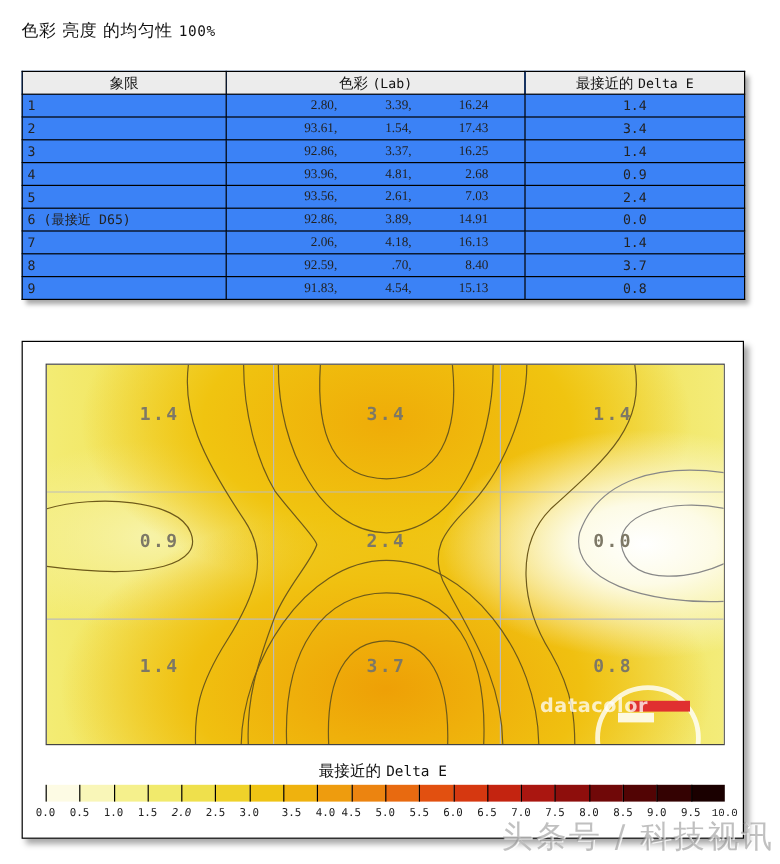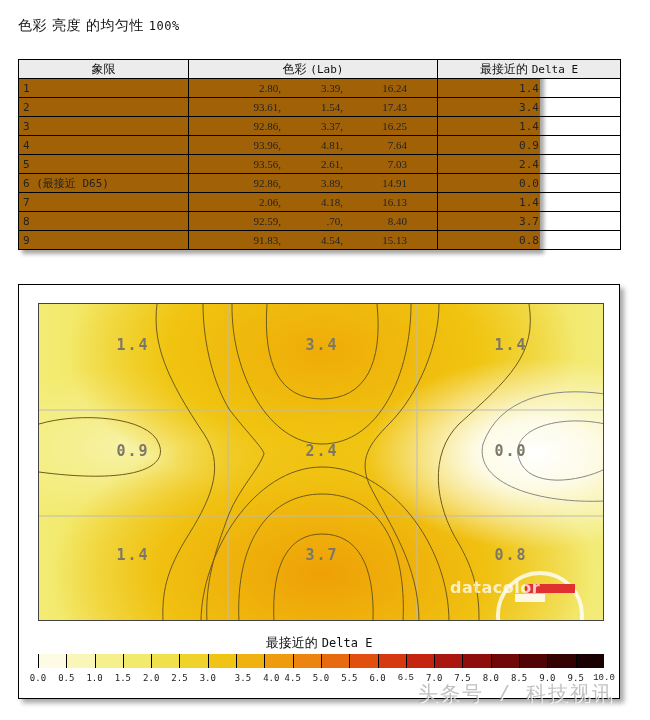--- a/index.html
+++ b/index.html
@@ -7,23 +7,23 @@
   body { position: relative; font-family: "DejaVu Sans", sans-serif; color: #111; }
 
   .page-title {
     position: absolute; left: 18px; top: 17px;
     font-size: 14px; letter-spacing: 0.5px; color: #111;
   }
   .page-title .pct { font-family: "DejaVu Sans Mono", monospace; font-size: 12px; }
 
   
   .table-wrap {
-    position: absolute; left: 18px; top: 59px; width: 522px;
+    position: absolute; left: 18px; top: 59px; width: 602px;
     box-shadow: 4px 4px 4px rgba(0,0,0,0.35);
-    background: #a16207;
+    background: #3b82f6;
   }
   table.data-table {
     width: 100%; border-collapse: collapse;
     font-size: 11px; table-layout: fixed;
   }
   table.data-table th, table.data-table td {
     border: 1px solid #000; height: 19px; line-height: 17px;
     padding: 0 4px; white-space: nowrap; overflow: hidden;
   }
   table.data-table th {
@@ -79,24 +79,23 @@
   .legend-bar .seg:first-child::before { height: 14px; }
   .legend-ticks {
     position: absolute; left: 0; top: 388px; width: 602px; height: 14px;
   }
   .legend-ticks span {
     position: absolute; width: 30px; margin-left: -15px; text-align: center;
     font-family: "DejaVu Sans Mono", monospace; font-size: 9px; color: #222;
   }
 
   .watermark {
-    position: absolute; left: 418px; top: 680px; font-size: 20px;
+    position: absolute; left: 418px; top: 680px; font-size: 26px;
     color: rgba(140,140,140,0.55); letter-spacing: 2px;
     text-shadow: 1px 1px 0 rgba(255,255,255,0.8);
-    font-family: Liberation Mono, monospace;
   }
 </style>
 </head>
 <body>
 
 <div class="page-title">
   <span>色彩 亮度 的均匀性</span>
   <span class="pct">100%</span>
 </div>
 
@@ -147,21 +146,21 @@
             </div>
           </td>
           <td class="c-de">1.4</td>
         </tr>
         <tr>
           <td class="c-quad">4</td>
           <td class="c-lab">
             <div class="lab-grid">
               <span>93.96,</span>
               <span>4.81,</span>
-              <span>7.64</span>
+              <span>2.68</span>
             </div>
           </td>
           <td class="c-de">0.9</td>
         </tr>
         <tr>
           <td class="c-quad">5</td>
           <td class="c-lab">
             <div class="lab-grid">
               <span>93.56,</span>
               <span>2.61,</span>
@@ -327,30 +326,30 @@
       <div class="seg" style="background: rgb(112, 8, 8);"></div>
       <div class="seg" style="background: rgb(82, 4, 4);"></div>
       <div class="seg" style="background: rgb(52, 2, 2);"></div>
       <div class="seg" style="background: rgb(26, 0, 0);"></div>
     </div>
   <div class="legend-ticks" id="legend-ticks">
       <span style="left: 19px;">0.0</span>
       <span style="left: 47.3px;">0.5</span>
       <span style="left: 75.6px;">1.0</span>
       <span style="left: 103.9px;">1.5</span>
-      <span style="left: 132.2px;">2.0</span>
+      <span style="left: 132.2px; font-style: italic;">2.0</span>
       <span style="left: 160.5px;">2.5</span>
       <span style="left: 188.8px;">3.0</span>
       <span style="left: 217.1px; text-align: right;">3.5</span>
       <span style="left: 245.4px; text-align: right;">4.0</span>
       <span style="left: 273.7px;">4.5</span>
       <span style="left: 302px;">5.0</span>
       <span style="left: 330.3px;">5.5</span>
       <span style="left: 358.6px;">6.0</span>
-      <span style="left: 386.9px; font-family: Liberation Mono, monospace;">6.5</span>
+      <span style="left: 386.9px;">6.5</span>
       <span style="left: 415.2px;">7.0</span>
       <span style="left: 443.5px;">7.5</span>
       <span style="left: 471.8px;">8.0</span>
       <span style="left: 500.1px;">8.5</span>
       <span style="left: 528.4px;">9.0</span>
       <span style="left: 556.7px;">9.5</span>
       <span style="left: 585px; font-family: Liberation Mono, monospace;">10.0</span>
     </div>
 </div>
 

